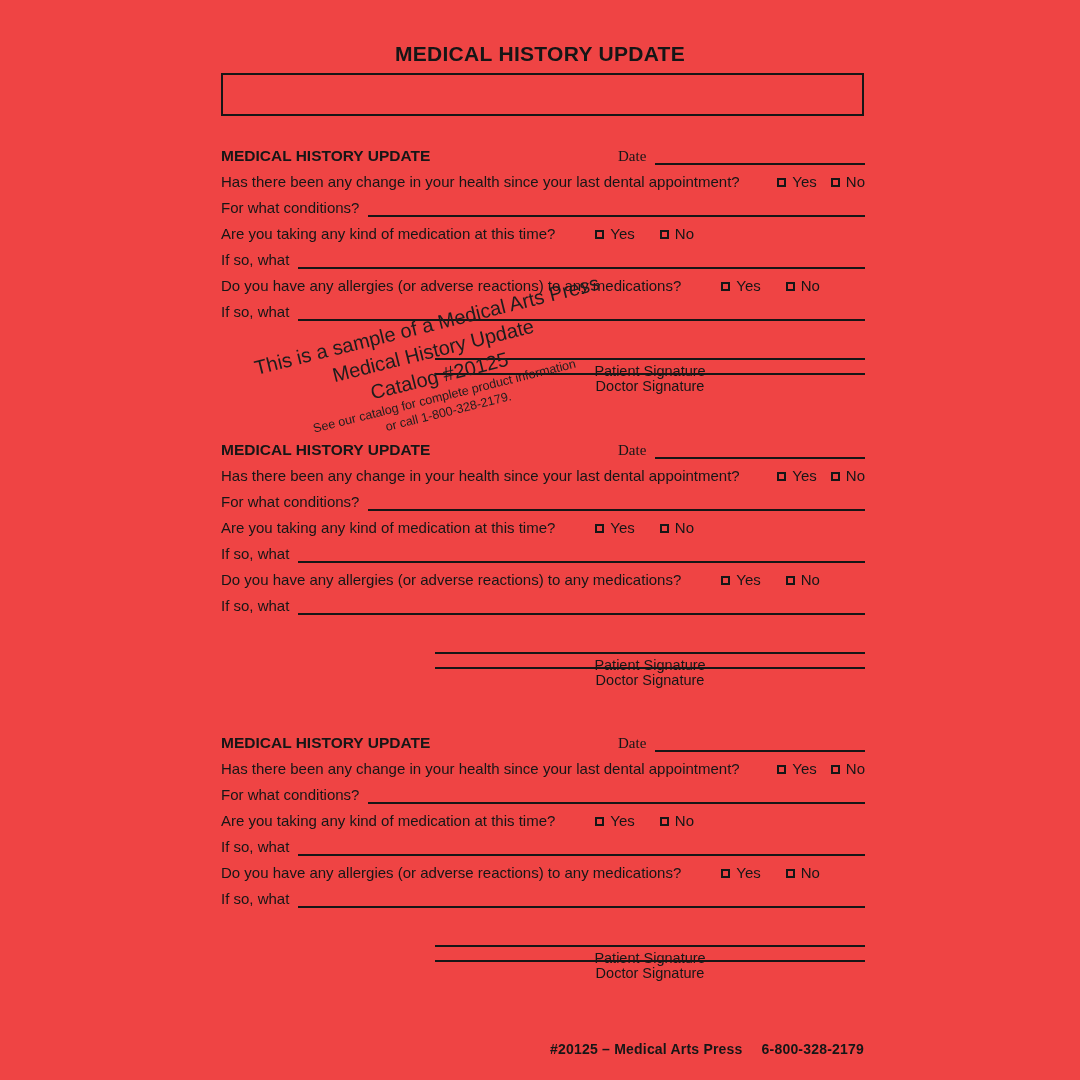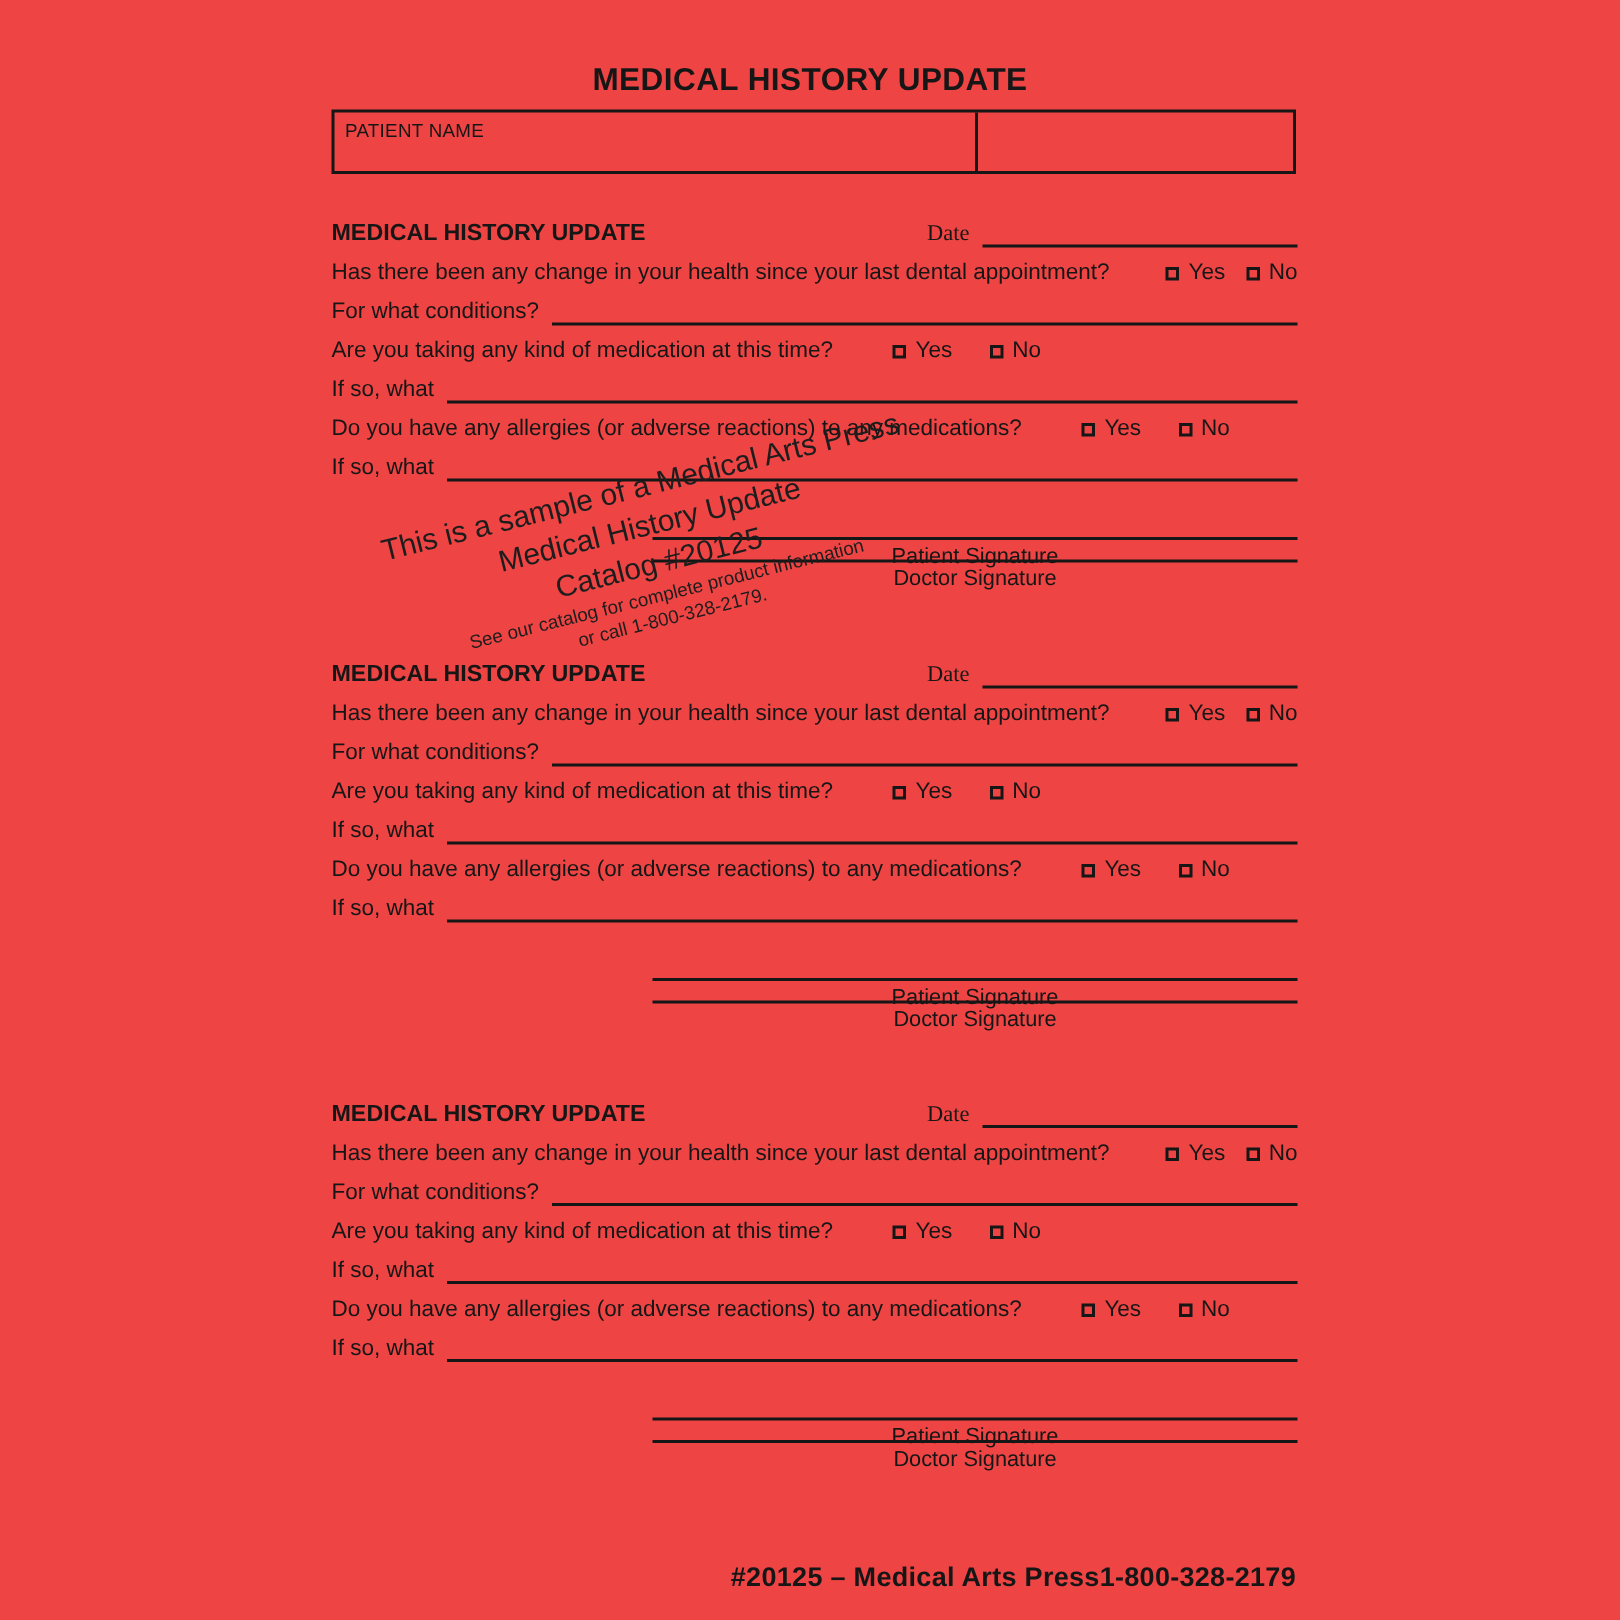--- a/index.html
+++ b/index.html
@@ -64,34 +64,31 @@
     position:absolute; left:252px; top:311px; width:370px;
     transform:rotate(-14deg); text-align:center; color:#1d1d1d;
     pointer-events:none;
   }
   .wm-big   { display:block; font-size:20px; line-height:26px; white-space:nowrap; }
   .wm-small { display:block; font-size:12.5px; line-height:16px; white-space:nowrap; }
 
   
   .footer {
     position:absolute; top:1041px; right:216px;
-    display:flex; gap:0; font-size:18px; font-weight:700; letter-spacing:.2px;
+    display:flex; gap:19px; font-size:14px; font-weight:700; letter-spacing:.2px;
   }
 </style>
 </head>
 <body>
 
 <div class="page">
 
   <div class="page-title">MEDICAL HISTORY UPDATE</div>
 
   <div class="header-box">
-    <div class="header-cell name">
-      <span class="cell-label">PATIENT NAME</span>
-    </div>
   </div>
 
   <section class="mhu" style="top:143px">
     <div class="row">
       <span class="sec-heading">MEDICAL HISTORY UPDATE</span>
       <span class="date-wrap">
         <span class="date-label">Date</span>
         <span class="line"></span>
       </span>
     </div>
@@ -297,16 +294,16 @@
   <div class="watermark">
     <span class="wm-big">This is a sample of a Medical Arts Press</span>
     <span class="wm-big">Medical History Update</span>
     <span class="wm-big">Catalog #20125</span>
     <span class="wm-small">See our catalog for complete product information</span>
     <span class="wm-small">or call 1-800-328-2179.</span>
   </div>
 
   <div class="footer">
     <span>#20125 – Medical Arts Press</span>
-    <span>1-800-328-2179</span>
+    <span>6-800-328-2179</span>
   </div>
 
 </div>
 
 </body></html>

